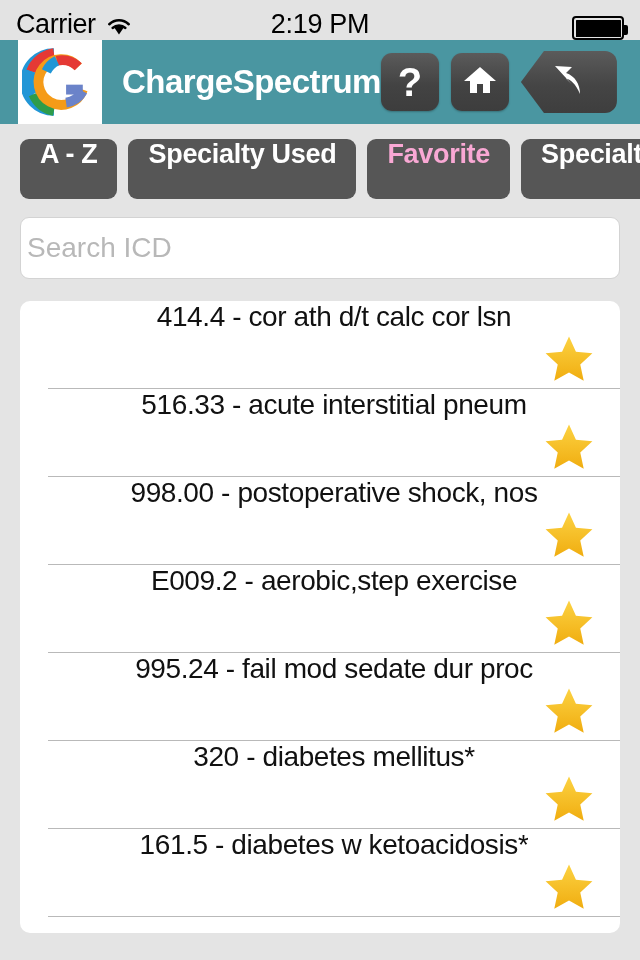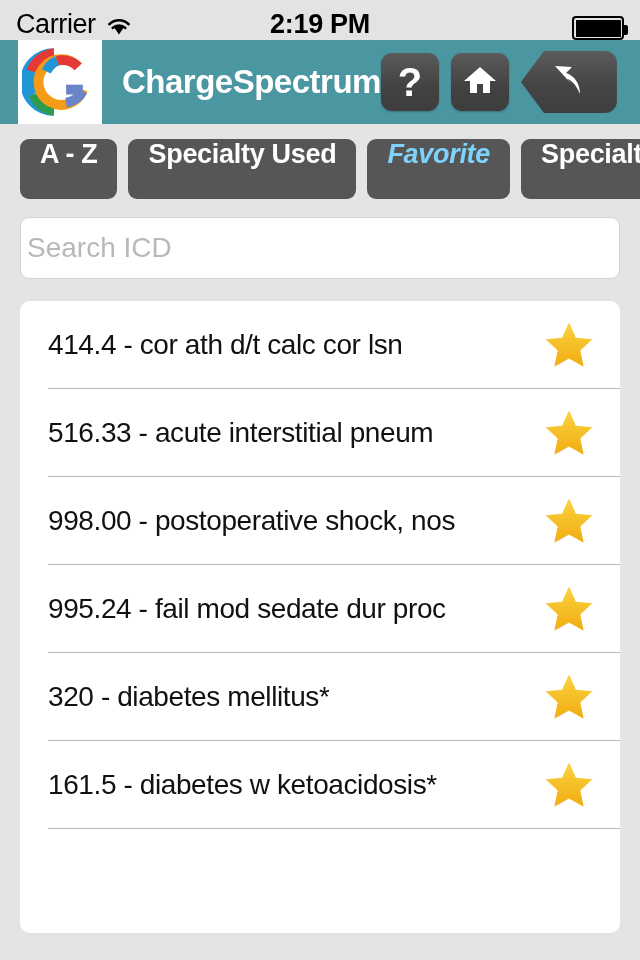--- a/index.html
+++ b/index.html
@@ -14,21 +14,21 @@
   
   .statusbar {
     height:40px; background:#e3e3e3;
     display:flex; align-items:flex-end;
     padding:0 16px; position:relative;
   }
   .sb-left { display:flex; align-items:center; gap:10px; }
   .sb-carrier { font-size:27px; color:#000; letter-spacing:-0.4px; }
   .sb-time {
     position:absolute; left:0; right:0; text-align:center;
-    font-size:27px; font-weight:bold; color:#000; letter-spacing:-0.3px;
+    font-size:27px; font-weight:normal; color:#000; letter-spacing:-0.3px;
   }
   .sb-right { margin-left:auto; display:flex; align-items:center; z-index:2; }
   .wifi { width:26px; height:20px; position:relative; }
   .battery {
     width:52px; height:24px; border:2.5px solid #000; border-radius:4px;
     position:relative; background:#000;
     background-clip:content-box; padding:1.5px;
   }
   .battery::after {
     content:""; position:absolute; right:-6px; top:7px;
@@ -69,21 +69,21 @@
   .tabs {
     display:flex; align-items:center; gap:11px;
     padding:15px 12px 14px 20px;
   }
   .tab {
     background:#565656; border-radius:9px;
     height:60px; display:flex; justify-content:center;
     padding:0 20px; color:#fff; font-size:27px; font-weight:bold;
     letter-spacing:-0.3px; white-space:nowrap;
   }
-  .tab.active { color:#7dd3fc;font-style:italic; }
+  .tab.active { color:#f9a8d4; }
 
   
   .search-wrap { padding:4px 20px 0 20px; }
   .search-box {
     height:62px; background:#fff; border:1px solid #d3d3d3;
     border-radius:9px; display:flex; align-items:center; padding:0 6px;
   }
   .search-box input {
     border:none; outline:none; width:100%; background:transparent;
     font-family:"Liberation Sans", sans-serif; font-size:28px; color:#333;
@@ -91,21 +91,21 @@
   .search-box input::placeholder { color:#b8b8b8; }
 
   
   .list-card {
     margin:22px 20px 0 20px;
     background:#fff; border-radius:10px;
     height:632px; overflow:hidden; position:relative;
   }
   .row {
     height:88px; display:flex; align-items:center;
-    padding:0 0 0 28px; position:relative;
+    padding:0 0 0 28px; position:relative;flex-direction:column;
   }
   .row-label {
     font-size:28px; color:#111; letter-spacing:-0.4px;
     white-space:nowrap; overflow:hidden;
   }
   .row-star { margin-left:auto; margin-right:24px; flex:0 0 auto; display:flex; }
   .row-sep {
     position:absolute; left:28px; right:0; bottom:0;
     height:1px; background:#b9b9b9;
   }
@@ -224,20 +224,29 @@
     <div class="row">
       <span class="row-label">998.00 - postoperative shock, nos</span>
       <span class="row-star">
         <svg width="54" height="52" viewBox="0 0 24 24">
             <path d="M12 1.6 L15.2 8.6 L22.8 9.4 L17.2 14.5 L18.8 22 L12 18.2 L5.2 22 L6.8 14.5 L1.2 9.4 L8.8 8.6 Z" fill="url(#g0)"></path>
           </svg>
       </span>
       <div class="row-sep"></div>
     </div>
 
+    <div class="row">
+      <span class="row-label">E009.2 - aerobic,step exercise</span>
+      <span class="row-star">
+        <svg width="54" height="52" viewBox="0 0 24 24">
+            <path d="M12 1.6 L15.2 8.6 L22.8 9.4 L17.2 14.5 L18.8 22 L12 18.2 L5.2 22 L6.8 14.5 L1.2 9.4 L8.8 8.6 Z" fill="url(#g0)"></path>
+          </svg>
+      </span>
+      <div class="row-sep"></div>
+    </div>
 
     <div class="row">
       <span class="row-label">995.24 - fail mod sedate dur proc</span>
       <span class="row-star">
         <svg width="54" height="52" viewBox="0 0 24 24">
             <path d="M12 1.6 L15.2 8.6 L22.8 9.4 L17.2 14.5 L18.8 22 L12 18.2 L5.2 22 L6.8 14.5 L1.2 9.4 L8.8 8.6 Z" fill="url(#g0)"></path>
           </svg>
       </span>
       <div class="row-sep"></div>
     </div>

